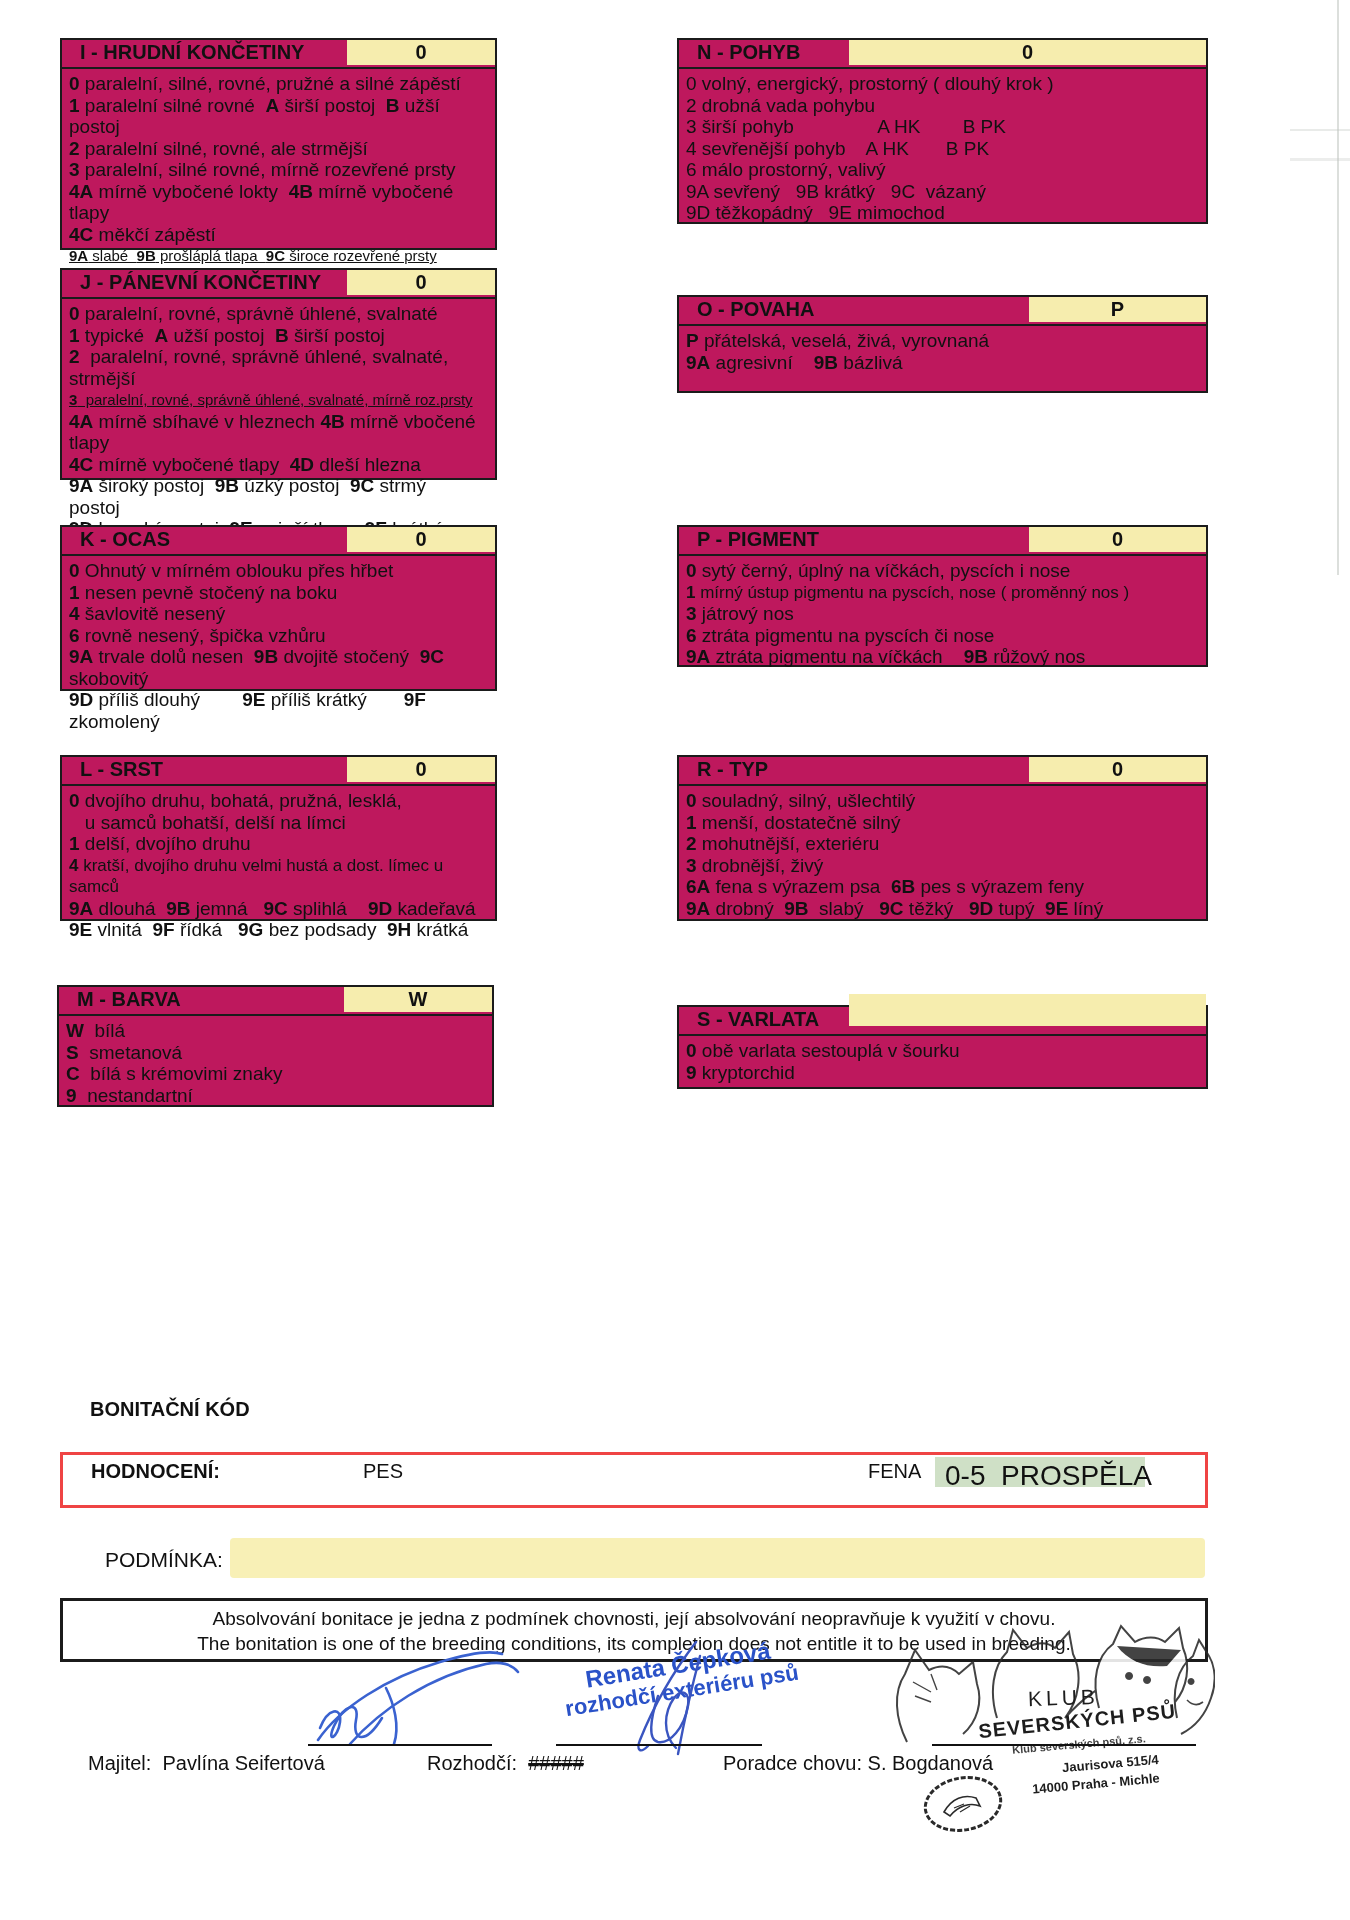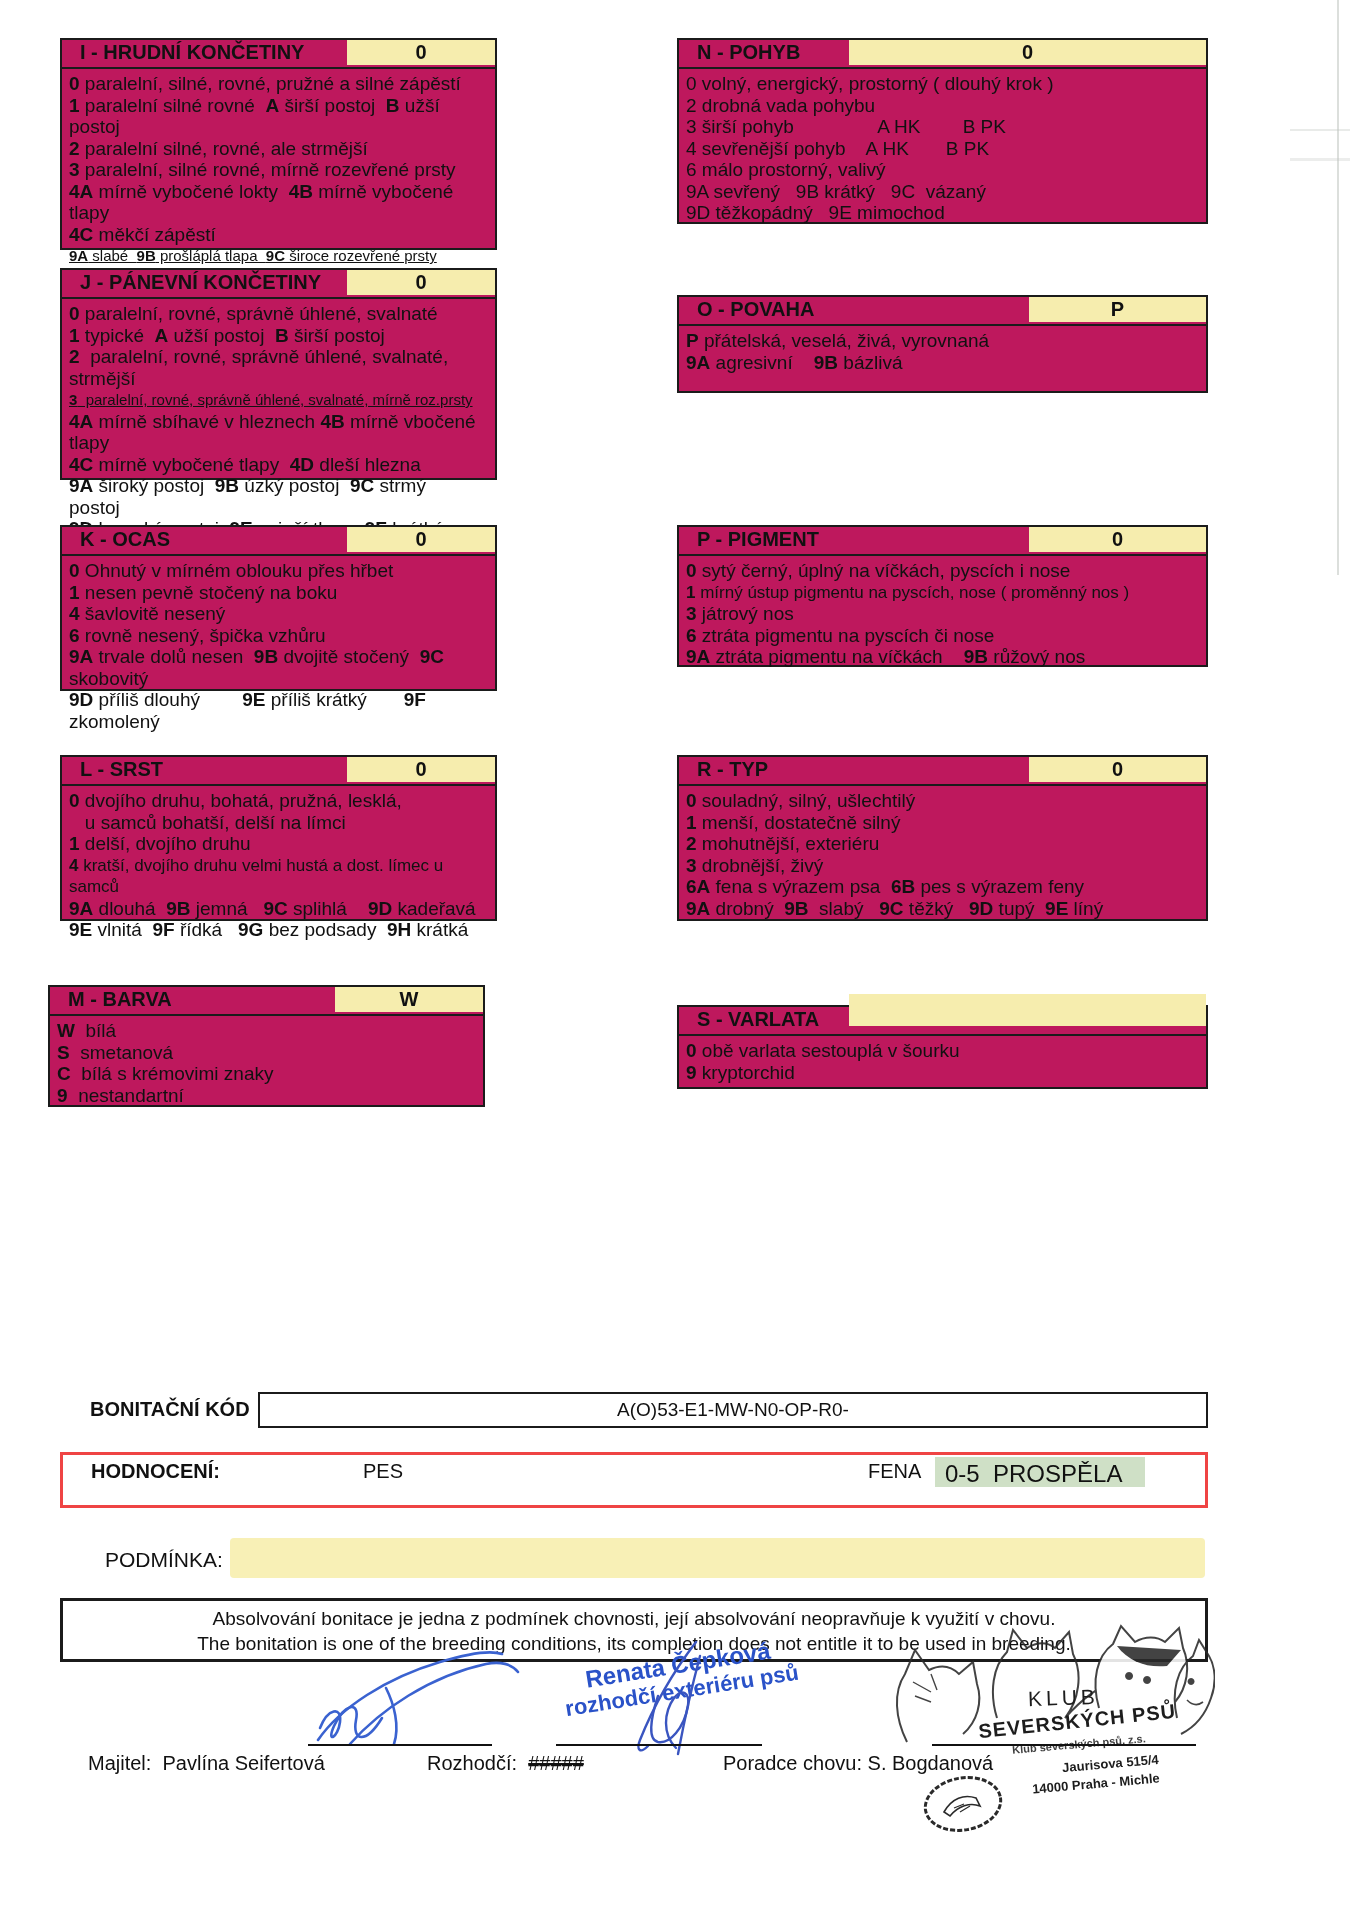--- a/index.html
+++ b/index.html
@@ -93,21 +93,21 @@
         </div>
         <div class="sec-content">
           <div class="ln sz-n"><b>0</b><span> dvojího druhu, bohatá, pružná, lesklá,</span></div>
           <div class="ln sz-n"><span>   u samců bohatší, delší na límci</span></div>
           <div class="ln sz-n"><b>1</b><span> delší, dvojího druhu</span></div>
           <div class="ln sz-m"><b>4</b><span> kratší, dvojího druhu velmi hustá a dost. límec u samců</span></div>
           <div class="ln sz-n"><b>9A</b><span> dlouhá  </span><b>9B</b><span> jemná   </span><b>9C</b><span> splihlá    </span><b>9D</b><span> kadeřavá</span></div>
           <div class="ln sz-n"><b>9E</b><span> vlnitá  </span><b>9F</b><span> řídká   </span><b>9G</b><span> bez podsady  </span><b>9H</b><span> krátká</span></div>
         </div>
       </div>
-      <div class="sec-box" style="left: 48px; top: 985px; width: 437px; height: 122px;">
+      <div class="sec-box" style="left: 57px; top: 985px; width: 437px; height: 122px;">
         <div class="sec-header">
           <span class="sec-title">M - BARVA</span>
           <div class="sec-value" style="left: 285px; width: 148px;"><span>W</span></div>
         </div>
         <div class="sec-content">
           <div class="ln sz-n"><b>W</b><span>  bílá</span></div>
           <div class="ln sz-n"><b>S</b><span>  smetanová</span></div>
           <div class="ln sz-n"><b>C</b><span>  bílá s krémovimi znaky</span></div>
           <div class="ln sz-n"><b>9</b><span>  nestandartní</span></div>
         </div>
@@ -176,30 +176,27 @@
           <div class="ln sz-n"><b>9</b><span> kryptorchid</span></div>
         </div>
       </div>
     </div>
 
   <div class="artifact" style="left:1337px; top:0; width:2px; height:575px; opacity:.55;"></div>
   <div class="artifact" style="left:1290px; top:129px; width:60px; height:2px; opacity:.35;"></div>
   <div class="artifact" style="left:1290px; top:158px; width:60px; height:3px; opacity:.3;"></div>
 
   <span class="lbl sigtext" style="left:90px; top:1398px;">BONITAČNÍ KÓD</span>
-  <div class="kod-box" style="left:258px; top:1392px; width:950px; height:36px; line-height:32px;">
-    <span>A(O)53-E1-MW-N0-OP-R0-</span>
-  </div>
 
   <div class="hod-box" style="left:60px; top:1452px; width:1148px; height:56px;">
     <span class="lbl" style="position:absolute; left:28px; top:5px;">HODNOCENÍ:</span>
     <span style="position:absolute; left:300px; top:5px; font-size:20px;">PES</span>
     <span style="position:absolute; left:805px; top:5px; font-size:20px;">FENA</span>
     <div class="greenpatch" style="left:872px; top:2px; width:210px;"></div>
-    <span style="position:absolute; left:882px; top:5px; font-size:24px; white-space:pre;">0-5  PROSPĚLA</span>
+    <span style="position:absolute; left:882px; top:5px; font-size:28px; white-space:pre;">0-5  PROSPĚLA</span>
   </div>
 
   <span class="sigtext" style="left:105px; top:1548px; font-size:21px;">PODMÍNKA:</span>
   <div class="ybar" style="left:230px; top:1538px; width:975px; height:40px; border-radius:4px;"></div>
 
   <div class="note-box" style="left:60px; top:1598px; width:1148px; height:64px;">
     <div>Absolvování bonitace je jedna z podmínek chovnosti, její absolvování neopravňuje k využití v chovu.</div>
     <div>The bonitation is one of the breeding conditions, its completion does not entitle it to be used in breeding.</div>
   </div>
 

